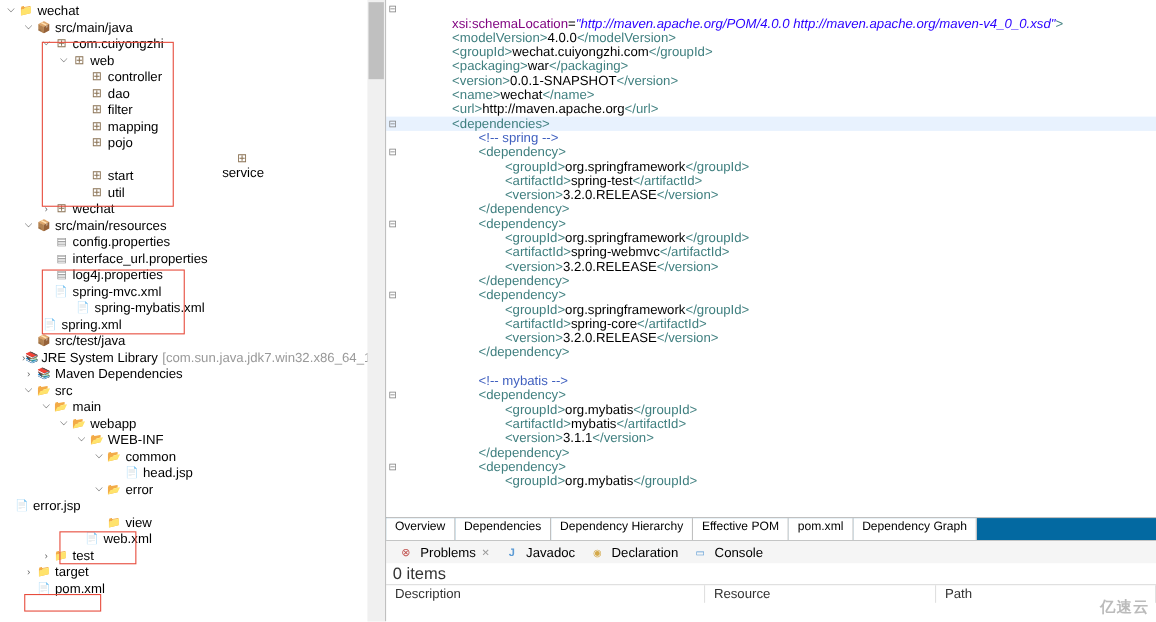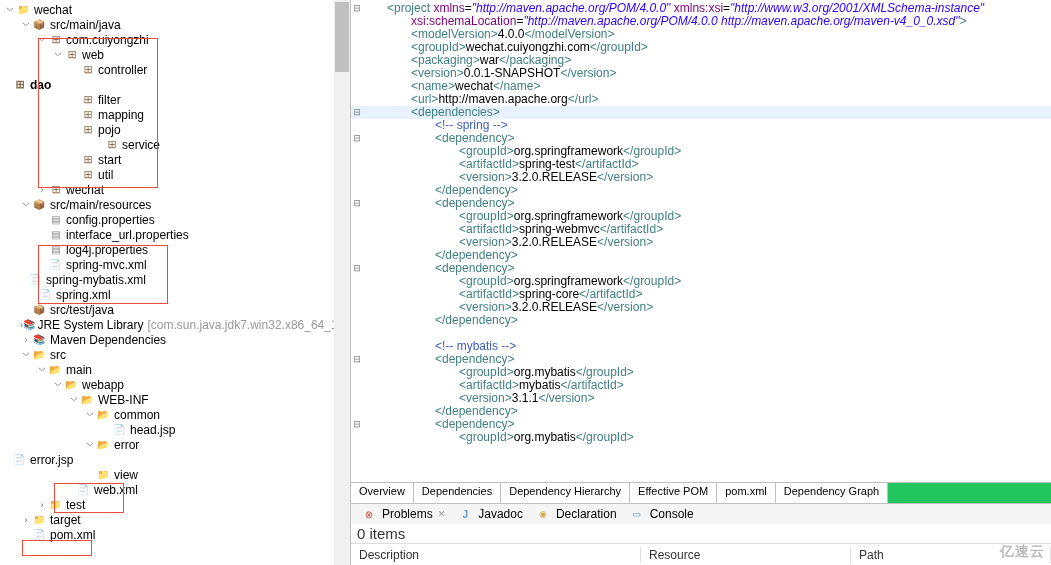--- a/index.html
+++ b/index.html
@@ -24,33 +24,33 @@
 .redbox { position:absolute; border:1.5px solid #e74c3c; pointer-events:none; }
 .editor { flex:1; overflow:auto; background:#fff; font-family:Consolas,monospace; font-size:12px; padding:2px 0; }
 .line { display:flex; height:13px; line-height:13px; white-space:pre; }
 .fold { width:12px; text-align:center; color:#808080; font-size:9px; cursor:pointer; }
 .ln-content { padding-left:2px; }
 .hl { background:#e8f2fe; }
 .tag { color:#3f7f7f; }
 .attr { color:#7f007f; }
 .val { color:#2a00ff; font-style:italic; }
 .cmt { color:#3f5fbf; }
-.tabs { display:flex; border-top:1px solid #c0c0c0; background:#22c55e; height:21px; }
+.tabs { display:flex; border-top:1px solid #c0c0c0; background:#0369a1; height:21px; }
 .tab { padding:2px 8px; border-right:1px solid #c0c0c0; cursor:pointer; font-size:11px; background:#fff; }
 .tab.act { background:#fff; }
 .bottom { border-top:1px solid #c0c0c0; }
 .btabs { display:flex; padding:2px 4px; align-items:center; height:20px; background:#f5f5f5; }
 .btab { padding:1px 6px; display:flex; align-items:center; gap:3px; font-size:11px; cursor:pointer; }
 .btab .x { color:#999; font-size:9px; margin-left:2px; }
 .ic-prob::before { content:"⊗"; color:#c0504d; font-size:10px; }
 .ic-jdoc::before { content:"J"; color:#5b9bd5; font-weight:bold; font-size:10px; }
 .ic-decl::before { content:"◉"; color:#d4a94a; font-size:9px; }
 .ic-cons::before { content:"▭"; color:#5b9bd5; font-size:9px; }
 .items { padding:1px 6px; font-size:15px; color:#333; }
-.hdrs { display:flex; border-top:1px solid #ddd; font-size:11px; color:#333; height:22px; align-items:center; }
+.hdrs { display:flex; border-top:1px solid #ddd; font-size:11px; color:#333; height:34px; align-items:flex-start; }
 .hdr { padding:1px 8px; border-right:1px solid #e0e0e0; }
 .scroll { position:absolute; right:0; top:0; width:16px; height:100%; background:#f0f0f0; }
 .thumb { width:14px; margin:1px; background:#c0c0c0; }
 .watermark { position:absolute; right:6px; bottom:4px; font-size:14px; color:#bbb; font-weight:bold; letter-spacing:1px; pointer-events:none; }
 </style>
 </head>
 <body>
 
 <div class="left">
   <div class="tree" id="tree">
@@ -72,41 +72,41 @@
       <div class="node" style="padding-left: 52px;">
         <span class="exp" style="transform: translateY(-1px);">⌵</span>
         <span class="ic ic-pkg"></span>
         <span class="lbl">web</span>
       </div>
       <div class="node" style="padding-left: 68px;">
         <span class="exp"></span>
         <span class="ic ic-pkg"></span>
         <span class="lbl">controller</span>
       </div>
-      <div class="node" style=" font-weight: bold;">
+      <div class="node" style="padding-left: 68px;">
         <span class="exp"></span>
         <span class="ic ic-pkg"></span>
         <span class="lbl">dao</span>
       </div>
       <div class="node" style="padding-left: 68px;">
         <span class="exp"></span>
         <span class="ic ic-pkg"></span>
         <span class="lbl">filter</span>
       </div>
       <div class="node" style="padding-left: 68px;">
         <span class="exp"></span>
         <span class="ic ic-pkg"></span>
         <span class="lbl">mapping</span>
       </div>
       <div class="node" style="padding-left: 68px;">
         <span class="exp"></span>
         <span class="ic ic-pkg"></span>
         <span class="lbl">pojo</span>
       </div>
-      <div class="node" style="padding-left: 92px;">
+      <div class="node" style="padding-left: 92px; flex-direction: column;">
         <span class="exp"></span>
         <span class="ic ic-pkg"></span>
         <span class="lbl">service</span>
       </div>
       <div class="node" style="padding-left: 68px;">
         <span class="exp"></span>
         <span class="ic ic-pkg"></span>
         <span class="lbl">start</span>
       </div>
       <div class="node" style="padding-left: 68px;">
@@ -137,21 +137,21 @@
       <div class="node" style="padding-left: 36px;">
         <span class="exp"></span>
         <span class="ic ic-prop"></span>
         <span class="lbl">log4j.properties</span>
       </div>
       <div class="node" style="padding-left: 36px;">
         <span class="exp"></span>
         <span class="ic ic-xml"></span>
         <span class="lbl">spring-mvc.xml</span>
       </div>
-      <div class="node" style="padding-left: 16px;">
+      <div class="node" style="padding-left: 56px;">
         <span class="exp"></span>
         <span class="ic ic-xml"></span>
         <span class="lbl">spring-mybatis.xml</span>
       </div>
       <div class="node" style="padding-left: 26px;">
         <span class="exp"></span>
         <span class="ic ic-xml"></span>
         <span class="lbl">spring.xml</span>
       </div>
       <div class="node" style="padding-left: 20px;">
@@ -242,21 +242,21 @@
       <div class="redbox" style="top: 483px; left: 54px; width: 70px; height: 30px;"></div>
       <div class="redbox" style="top: 540px; left: 22px; width: 70px; height: 16px;"></div>
     </div>
   <div class="scroll">
       <div class="thumb" style="height:70px;margin-top:2px"></div>
     </div>
 </div>
 
 <div class="right">
   <div class="editor" id="editor">
-      <div class="line"><span class="fold">⊟</span><span class="ln-content" style="padding-left: 24px;"><span class="tag">&lt;</span><span class="tag">project</span> <span class="attr">xmlns</span>=<span class="val">"http://maven.apache.org/POM/4.0.0"</span> <span class="attr">xmlns:xsi</span>=<span class="val">"http://www.w3.org/2001/XMLSchema-instance"</span></span></div>
+      <div class="line"><span class="fold">⊟</span></div>
       <div class="line"><span class="fold"></span><span class="ln-content" style="padding-left: 48px;"><span class="attr">xsi:schemaLocation</span>=<span class="val">"http://maven.apache.org/POM/4.0.0 http://maven.apache.org/maven-v4_0_0.xsd"</span><span class="tag">&gt;</span></span></div>
       <div class="line"><span class="fold"></span><span class="ln-content" style="padding-left: 48px;"><span class="tag">&lt;</span><span class="tag">modelVersion</span><span class="tag">&gt;</span>4.0.0<span class="tag">&lt;/</span><span class="tag">modelVersion</span><span class="tag">&gt;</span></span></div>
       <div class="line"><span class="fold"></span><span class="ln-content" style="padding-left: 48px;"><span class="tag">&lt;</span><span class="tag">groupId</span><span class="tag">&gt;</span>wechat.cuiyongzhi.com<span class="tag">&lt;/</span><span class="tag">groupId</span><span class="tag">&gt;</span></span></div>
       <div class="line"><span class="fold"></span><span class="ln-content" style="padding-left: 48px;"><span class="tag">&lt;</span><span class="tag">packaging</span><span class="tag">&gt;</span>war<span class="tag">&lt;/</span><span class="tag">packaging</span><span class="tag">&gt;</span></span></div>
       <div class="line"><span class="fold"></span><span class="ln-content" style="padding-left: 48px;"><span class="tag">&lt;</span><span class="tag">version</span><span class="tag">&gt;</span>0.0.1-SNAPSHOT<span class="tag">&lt;/</span><span class="tag">version</span><span class="tag">&gt;</span></span></div>
       <div class="line"><span class="fold"></span><span class="ln-content" style="padding-left: 48px;"><span class="tag">&lt;</span><span class="tag">name</span><span class="tag">&gt;</span>wechat<span class="tag">&lt;/</span><span class="tag">name</span><span class="tag">&gt;</span></span></div>
       <div class="line"><span class="fold"></span><span class="ln-content" style="padding-left: 48px;"><span class="tag">&lt;</span><span class="tag">url</span><span class="tag">&gt;</span>http://maven.apache.org<span class="tag">&lt;/</span><span class="tag">url</span><span class="tag">&gt;</span></span></div>
       <div class="line hl"><span class="fold">⊟</span><span class="ln-content" style="padding-left: 48px;"><span class="tag">&lt;</span><span class="tag">dependencies</span><span class="tag">&gt;</span></span></div>
       <div class="line"><span class="fold"></span><span class="ln-content" style="padding-left: 72px;"><span class="cmt">&lt;!-- spring --&gt;</span></span></div>
       <div class="line"><span class="fold">⊟</span><span class="ln-content" style="padding-left: 72px;"><span class="tag">&lt;</span><span class="tag">dependency</span><span class="tag">&gt;</span></span></div>

